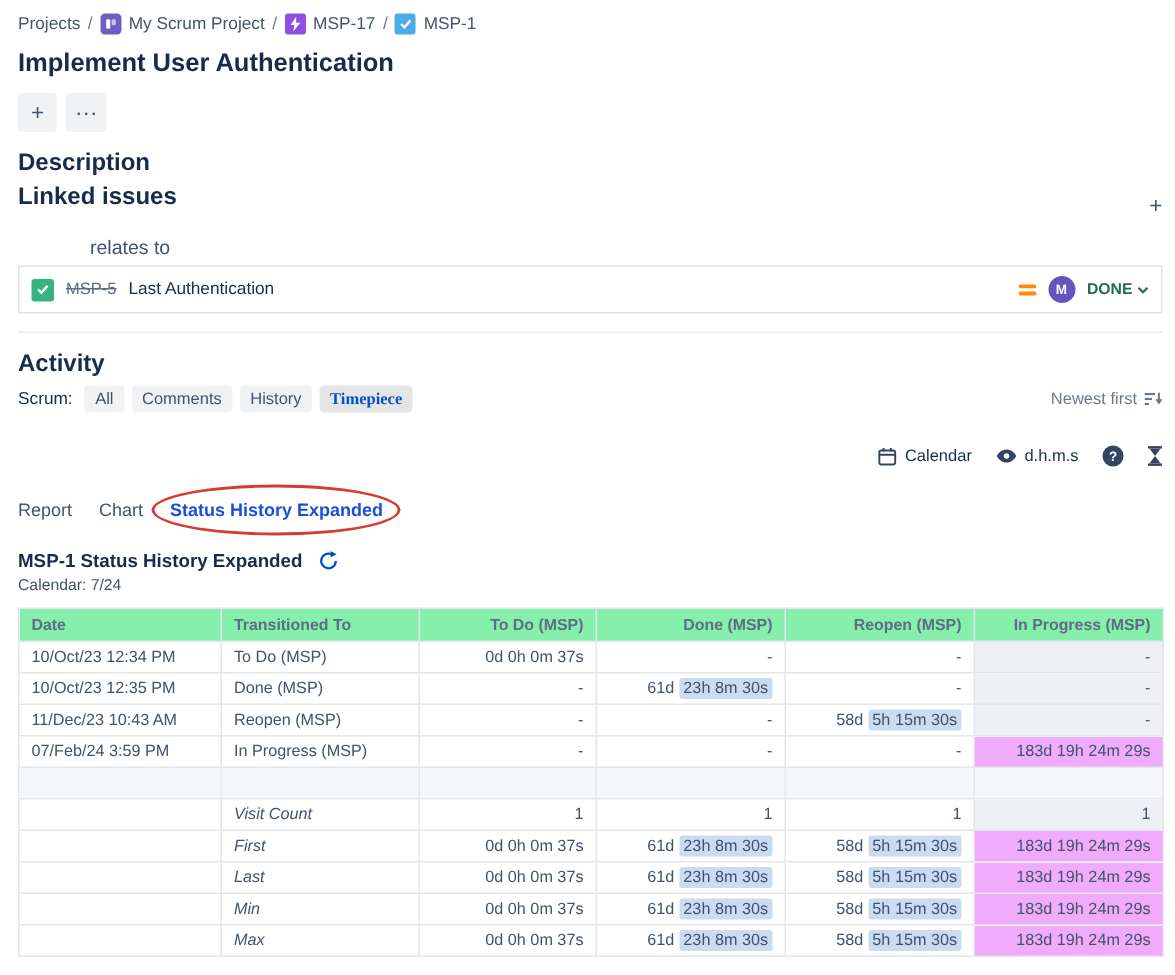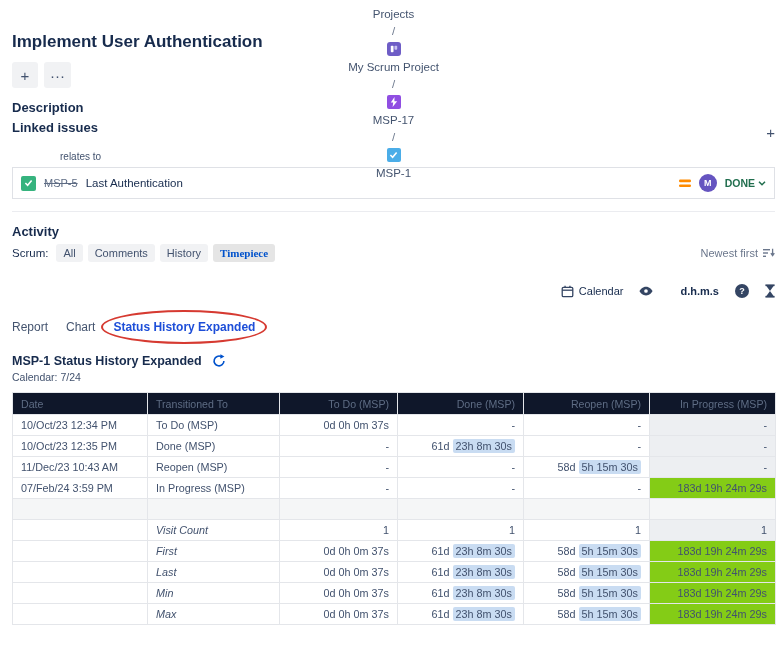--- a/index.html
+++ b/index.html
@@ -6,45 +6,45 @@
   html,body { width: 783px; height: 650px; }
   body {
     background: #ffffff;
     font-family: "Liberation Sans", sans-serif;
     color: #172B4D;
     overflow: hidden;
   }
   .page { padding: 8px 8px 6px 12px; }
 
   
-  .breadcrumb { display: flex; align-items: center; gap: 5px; font-size: 11.5px; height: 16px; flex-direction: column; }
+  .breadcrumb { display: flex; align-items: center; gap: 5px; font-size: 11.5px; height: 16px; }
   .crumb { color: #44546F; text-decoration: none; cursor: pointer; white-space: nowrap; }
   .sep { color: #6B778C; }
   .bc-icon { width: 14px; height: 14px; border-radius: 2px; display: inline-flex; align-items: center; justify-content: center; flex: none; }
   .bc-proj { background: #6E5DC6; border-radius: 3px; }
   .bc-epic { background: #904EE2; }
   .bc-task { background: #4BADE8; }
 
   
   .page-title { font-size: 17px; font-weight: 700; margin: 8px 0 10px 0; }
   .action-row { display: flex; gap: 6px; margin-bottom: 12px; }
   .sq-btn {
     min-width: 26px; height: 26px; border: none; border-radius: 3px;
     background: #F1F2F4; color: #42526E; font-size: 15px; line-height: 1;
     display: inline-flex; align-items: center; justify-content: center; cursor: pointer; padding: 0 6px;
   }
 
   
-  .section-heading { font-size: 13px; font-weight: 700; margin-bottom: 5px; }
+  .section-heading { font-size: 16px; font-weight: 700; margin-bottom: 5px; }
   .desc-body { font-size: 11.5px; color: #172B4D; margin-bottom: 28px; }
 
   
   .linked-header { display: flex; justify-content: space-between; align-items: center; margin-bottom: 6px; }
   .plus-link { color: #42526E; font-size: 15px; text-decoration: none; cursor: pointer; line-height: 1; }
-  .relation-label { font-size: 10px; color: #42526E; margin-bottom: 5px; padding-left: 48px; }
+  .relation-label { font-size: 13px; color: #42526E; margin-bottom: 5px; padding-left: 48px; }
   .issue-row {
     display: flex; align-items: center; gap: 8px;
     border: 1px solid #DFE1E6; padding: 6px 8px; height: 32px;
   }
   .type-icon { width: 15px; height: 15px; border-radius: 2px; background: #36B37E; display: inline-flex; align-items: center; justify-content: center; flex: none; }
   .issue-key { font-size: 11px; color: #5E6C84; text-decoration: line-through; cursor: pointer; }
   .issue-summary { font-size: 11.5px; color: #172B4D; flex: 1; cursor: pointer; }
   .priority-icon { display: inline-flex; flex: none; }
   .avatar { width: 18px; height: 18px; border-radius: 50%; background: #6554C0; color: #fff; font-size: 9px; font-weight: 700; display: inline-flex; align-items: center; justify-content: center; flex: none; }
   .status-btn { display: inline-flex; align-items: center; gap: 3px; background: none; border: none; color: #216E4E; font-weight: 700; font-size: 10.5px; cursor: pointer; }
@@ -58,21 +58,21 @@
     border: none; background: #F1F2F4; color: #42526E; border-radius: 3px;
     font-size: 11px; padding: 3px 7px; margin-right: 5px; cursor: pointer;
     font-family: "Liberation Sans", sans-serif;
   }
   .pill.active { background: #e5e5e5; color: #0052CC; font-weight: 700; font-family: Liberation Serif, serif; }
   .sort-control { margin-left: auto; display: inline-flex; align-items: center; gap: 5px; font-size: 11px; color: #6B778C; cursor: pointer; background: none; border: none; }
 
   
   .tp-bar { display: flex; justify-content: flex-end; align-items: center; gap: 16px; margin-bottom: 14px; height: 18px; }
   .tp-item { display: inline-flex; align-items: center; gap: 5px; font-size: 11px; color: #172B4D; cursor: pointer; background: none; border: none; font-family: "Liberation Sans", sans-serif; }
-  .tp-item .bold { font-weight: 700; margin-left: 22px; }
+  .tp-item .bold { font-weight: 400; }
   .help-circle { width: 14px; height: 14px; border-radius: 50%; background: #344563; color: #fff; font-size: 9px; font-weight: 700; display: inline-flex; align-items: center; justify-content: center; }
 
   
   .tabs { display: flex; align-items: center; gap: 18px; margin: 0 0 14px 0; position: relative; height: 26px; }
   .tab { font-size: 12px; color: #44546F; cursor: pointer; background: none; border: none; padding: 4px 0; font-family: "Liberation Sans", sans-serif; }
   .tab.active { color: #1d4ed8; font-weight: 600; }
   .tab-wrap { position: relative; display: inline-flex; }
   .annotation-ellipse {
     position: absolute; left: -12px; right: -12px; top: -6px; bottom: -6px;
     border: 2px solid #D63A31; border-radius: 50%; pointer-events: none;
@@ -80,28 +80,28 @@
 
   
   .report-title-row { display: flex; align-items: center; gap: 10px; margin-bottom: 3px; }
   .report-title { font-size: 12.5px; font-weight: 700; }
   .refresh-btn { background: none; border: none; cursor: pointer; display: inline-flex; padding: 0; }
   .calendar-info { font-size: 10.5px; color: #42526E; margin-bottom: 9px; }
 
   
   table { border-collapse: collapse; width: 100%; table-layout: fixed; }
   th, td { border: 1px solid #E4E6EA; padding: 4px 8px; font-size: 10.8px; white-space: nowrap; overflow: hidden; }
-  th { color: #5E6C84; font-weight: 400; font-size: 10.6px; background: #0f172a; height: 22px; }
+  th { color: #5E6C84; font-weight: 700; font-size: 10.6px; background: #86efac; height: 22px; }
   td { color: #42526E; height: 21px; }
   .h-left { text-align: left; }
   .h-right, .c-num { text-align: right; }
   .c-date, .c-trans { text-align: left; }
   .it { font-style: italic; }
   .hl { background: #C9DCF2; border-radius: 2px; padding: 1px 3px; }
-  .bg-blue { background: #84cc16; }
+  .bg-blue { background: #f0abfc; }
   .bg-gray { background: #EDEFF2; }
   tr.spacer td { background: #F5F6F7; }
 </style>
 </head>
 <body>
 
 <div class="page">
 
   <nav class="breadcrumb">
     <a class="crumb">Projects</a>

